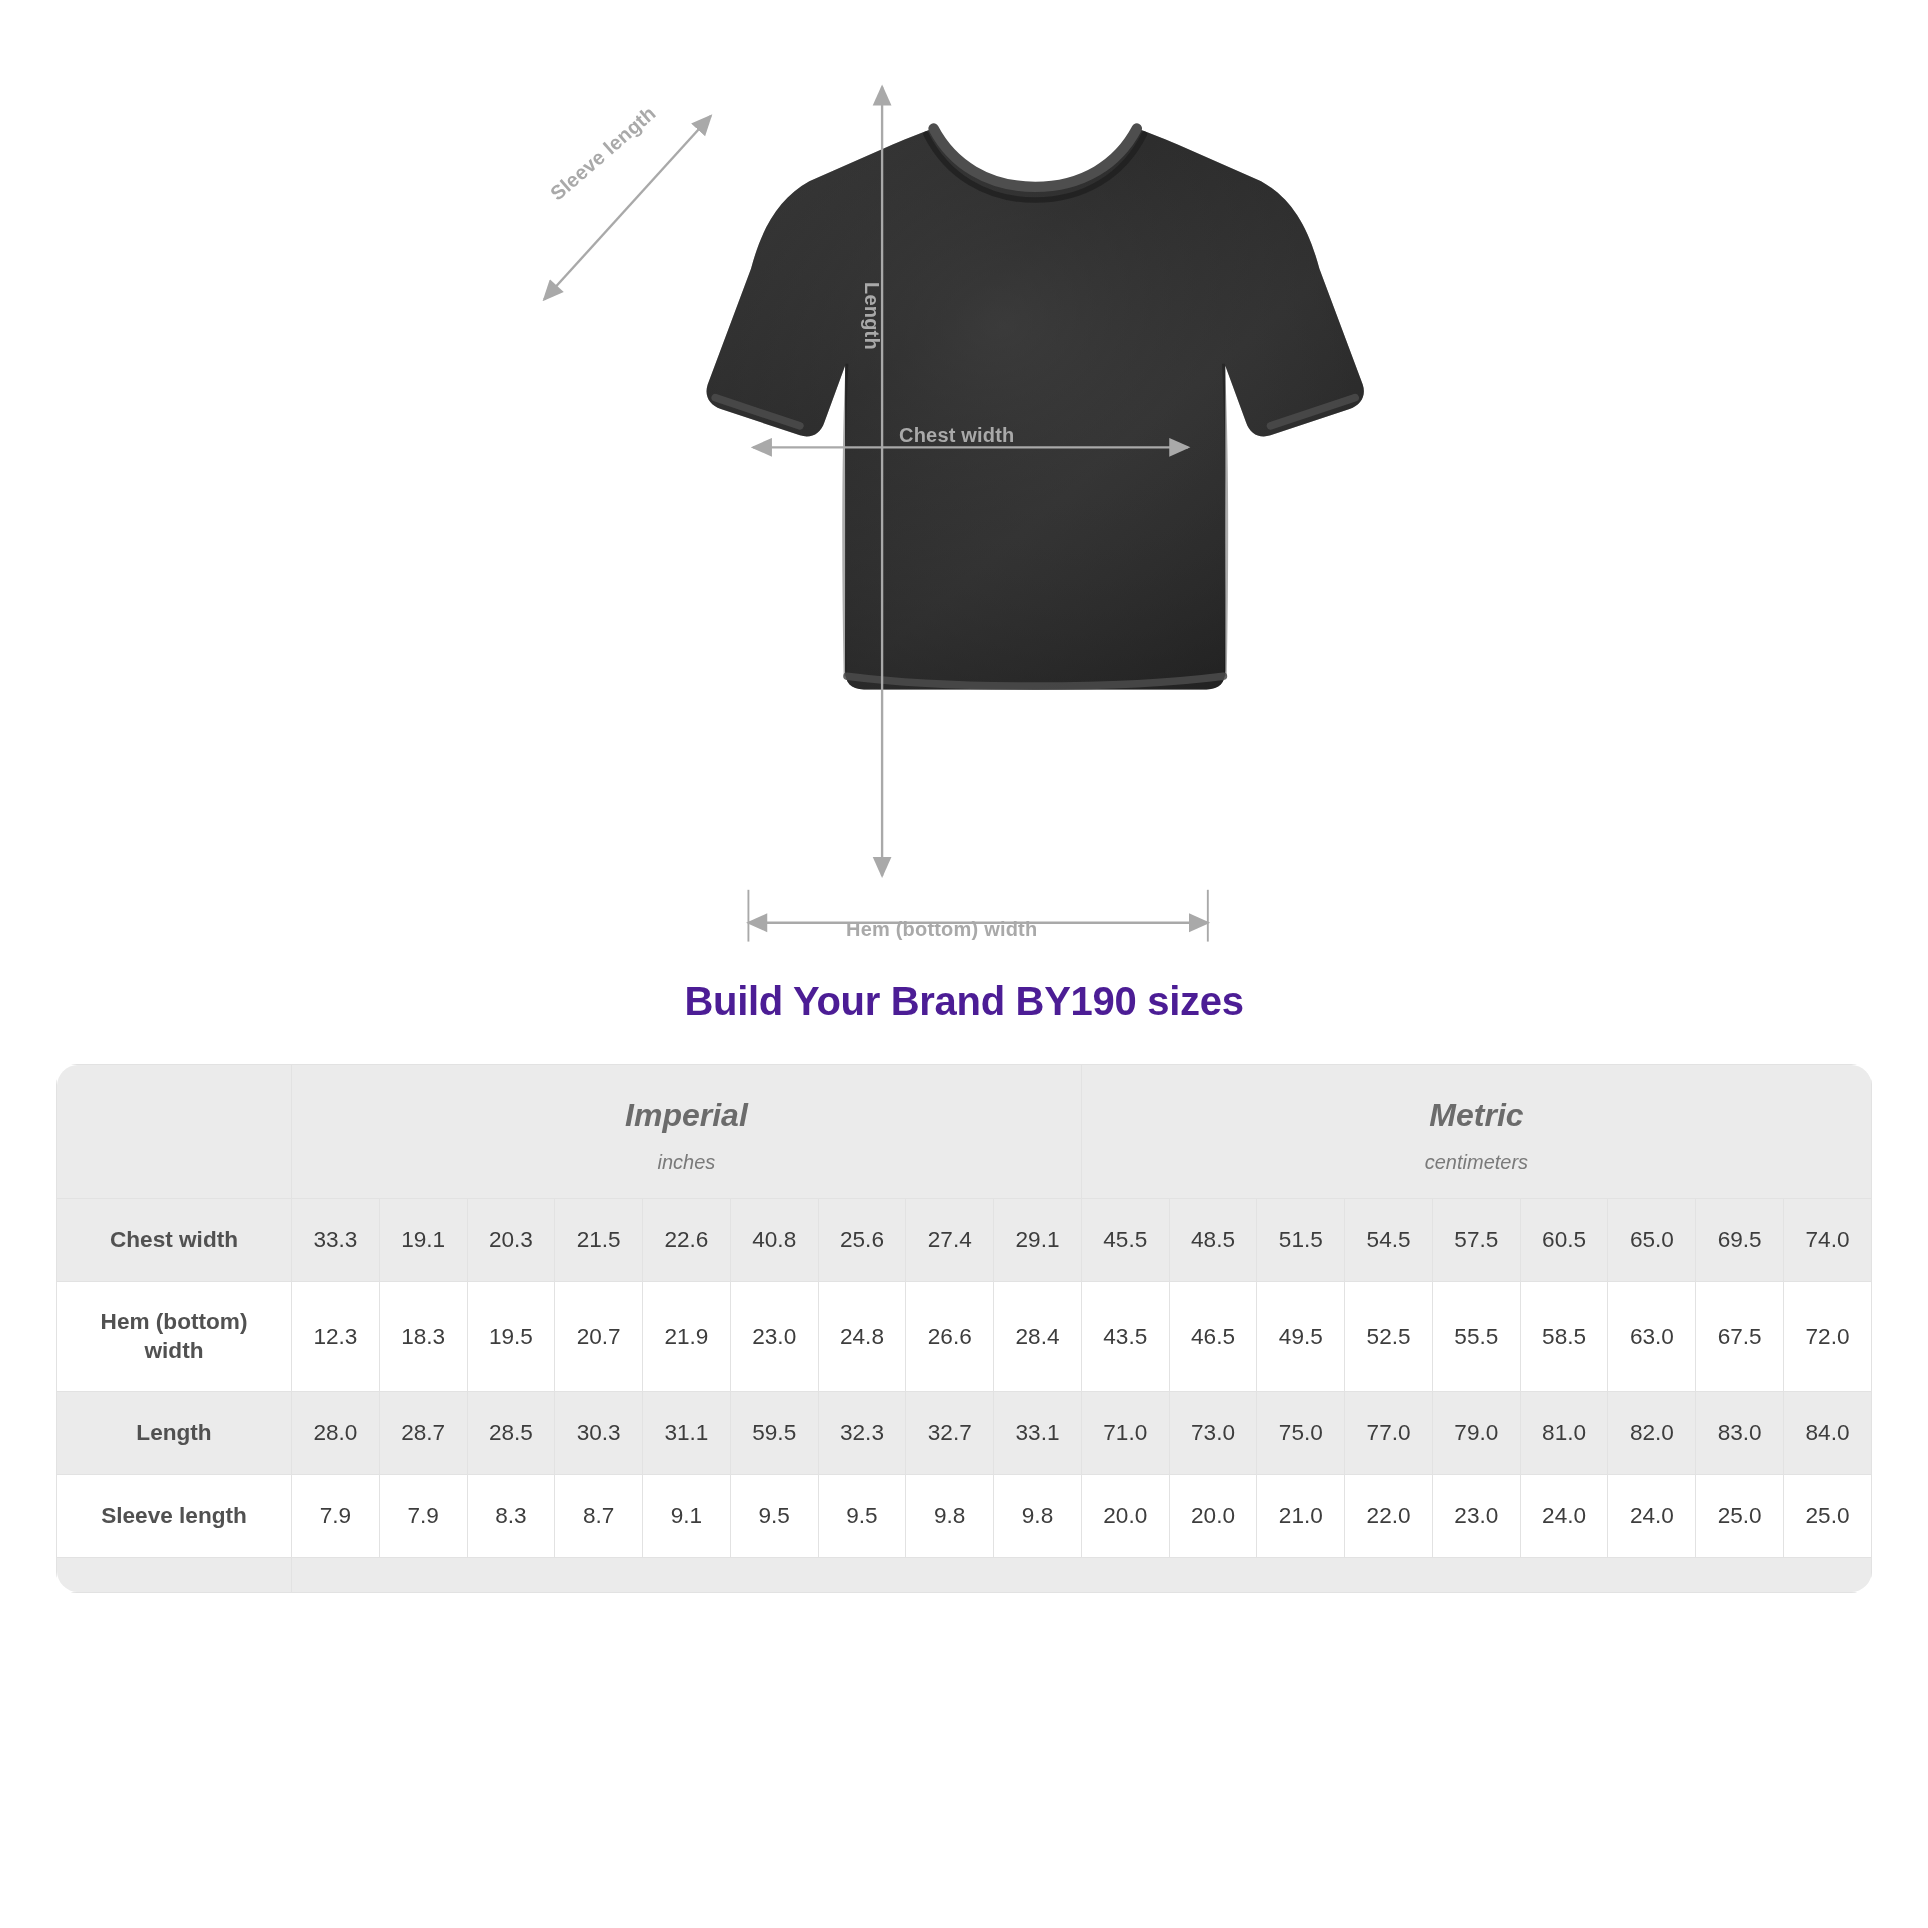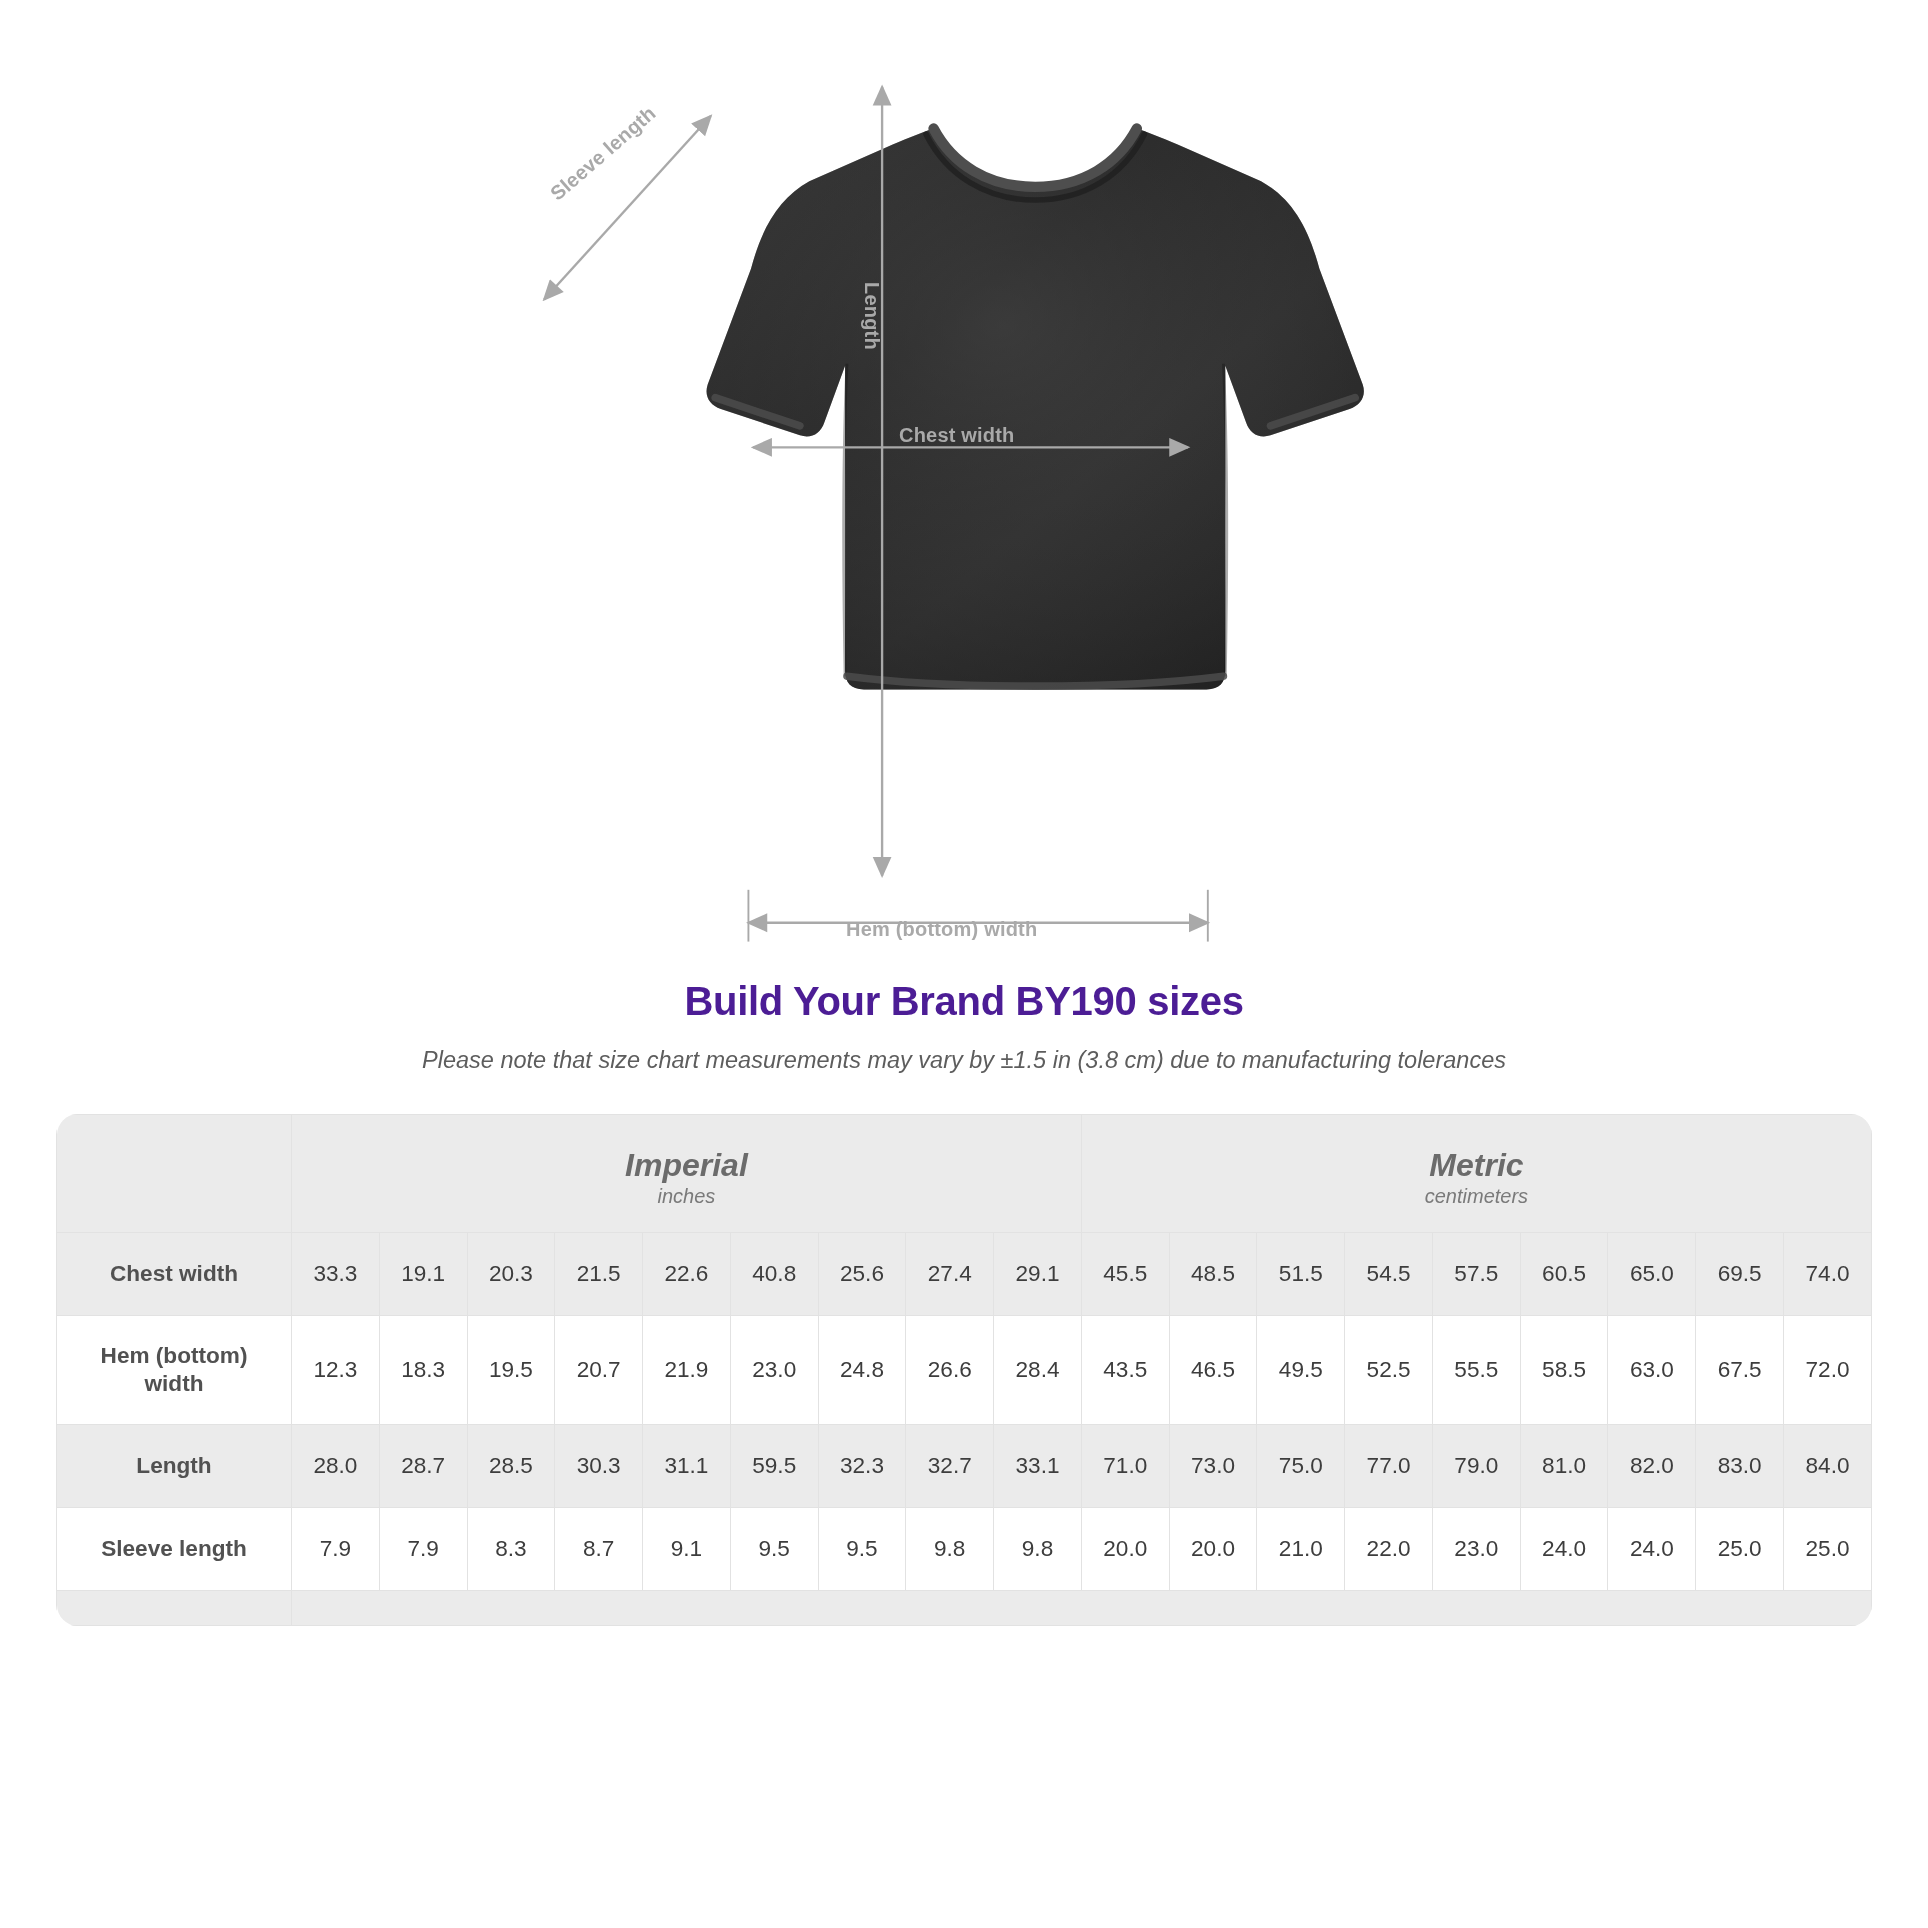--- a/index.html
+++ b/index.html
@@ -113,21 +113,21 @@
   .unit-name {
     font-size: 32px;
     font-style: italic;
     font-weight: bold;
     color: #6b6b6b;
   }
   .unit-sub {
     font-size: 20px;
     font-style: italic;
     color: #7a7a7a;
-    margin-top: 1px;
+    margin-top: 17px;
   }
   .unit-row td.corner { background: #ebebeb; }
 
   .unit-row td.first-corner {
     border-top-left-radius: 21px;
   }
   .unit-row td.last-corner {
     border-top-right-radius: 21px;
   }
 
@@ -277,21 +277,20 @@
       <line x1="1283" y1="945" x2="1283" y2="1000" stroke="#a9a9a9" stroke-width="2"></line>
     </svg>
 
     <div class="dim-label lbl-sleeve">Sleeve length</div>
     <div class="dim-label lbl-length">Length</div>
     <div class="dim-label lbl-chest">Chest width</div>
     <div class="dim-label lbl-hem">Hem (bottom) width</div>
   </div>
 
   <div class="title">Build Your Brand BY190 sizes</div>
-  <div class="subtitle">Please note that size chart measurements may vary by ±1.5 in (3.8 cm) due to manufacturing tolerances</div>
 
   <div class="table-area">
     <table class="size-table">
       <colgroup>
         <col class="lab">
       </colgroup>
       <tbody id="table-body">
           <tr class="unit-row">
             <td class="corner first-corner"></td>
             <td colspan="9">

